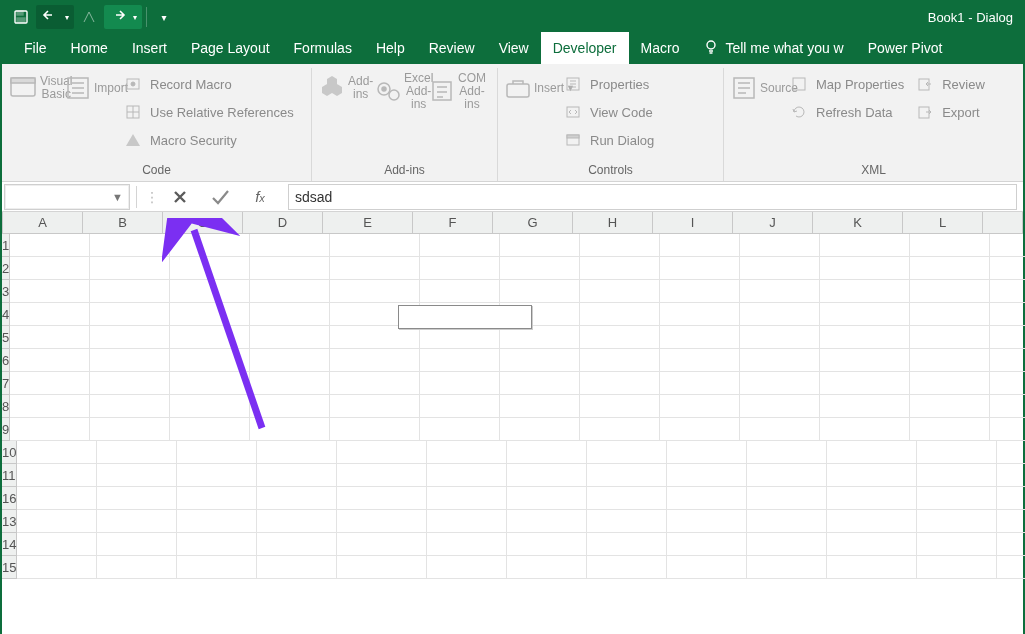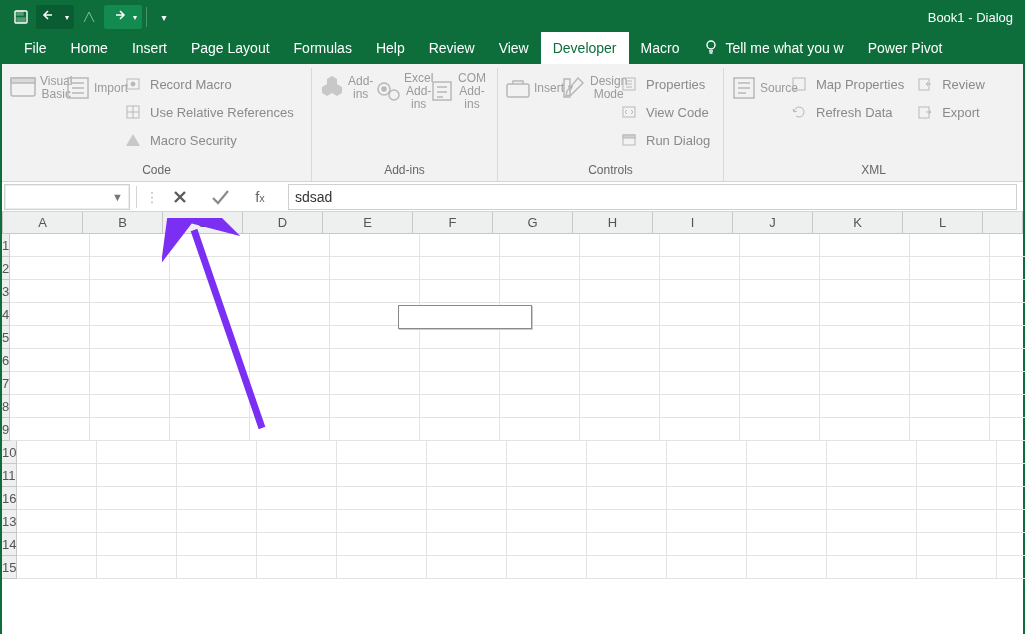--- a/index.html
+++ b/index.html
@@ -75,21 +75,21 @@
     width:126px; height:26px; margin:2px 0 2px 2px; border:1px solid #cfcfcf; background:#fff;
     display:flex; align-items:center; justify-content:flex-end; padding-right:6px; color:#777; font-size:11px;
     box-shadow: inset 0 0 0 1px #eee;
   }
   .fbar-sep { width:1px; height:22px; background:#d4d4d4; margin:0 6px; }
   .fbar-dots { color:#bbb; font-size:14px; padding:0 2px; line-height:6px; letter-spacing:-1px;}
   .fbar-btn {
     width:40px; height:28px; display:flex; align-items:center; justify-content:center; color:#666; font-size:16px;
   }
   .fbar-btn.cancel svg, .fbar-btn.enter svg, .fbar-btn.fx { color:#6b6b6b; }
-  .fx-label { font-size:15px; color:#666; }
+  .fx-label { font-style:italic; font-size:15px; color:#666; }
   .formula-input {
     flex:1 1 auto; height:26px; border:1px solid #cfcfcf; margin:2px 6px 2px 8px; padding:0 6px;
     font-size:14px; color:#333; outline:none; background:#fff;
   }
 
   
   .gridwrap { position:relative; }
   .colhdr {
     display:flex; height:22px; background:#eef0ef; border-bottom:1px solid #c8c8c8; font-size:13px; color:#555;
   }
@@ -274,29 +274,20 @@
         <div class="big-btn">
           <div class="icon-box">
             <svg width="28" height="24" viewBox="0 0 28 24" fill="none" stroke="#b8b8b8" stroke-width="1.5">
                 <rect x="3" y="8" width="22" height="13" rx="2"></rect>
                 <path d="M9 8V5h10v3"></path>
               </svg>
           </div>
           <span>Insert</span>
           <span style="font-size:9px;color:#aaa;">▼</span>
         </div>
-        <div class="big-btn">
-          <div class="icon-box">
-            <svg width="28" height="26" viewBox="0 0 28 26" fill="none" stroke="#b8b8b8" stroke-width="1.5">
-                <rect x="4" y="4" width="6" height="18"></rect>
-                <path d="M18 3l5 5-12 12-5 1 1-5z"></path>
-              </svg>
-          </div>
-          <span style="line-height:13px;">Design Mode</span>
-        </div>
         <div class="stack">
           <div class="small-btn">
             <span class="si">
                 <svg width="16" height="16" stroke="#b8b8b8" fill="none">
                   <rect x="2" y="2" width="12" height="12"></rect>
                   <path d="M5 5h6M5 8h6M5 11h6"></path>
                 </svg>
               </span>
             <span>Properties</span>
           </div>

